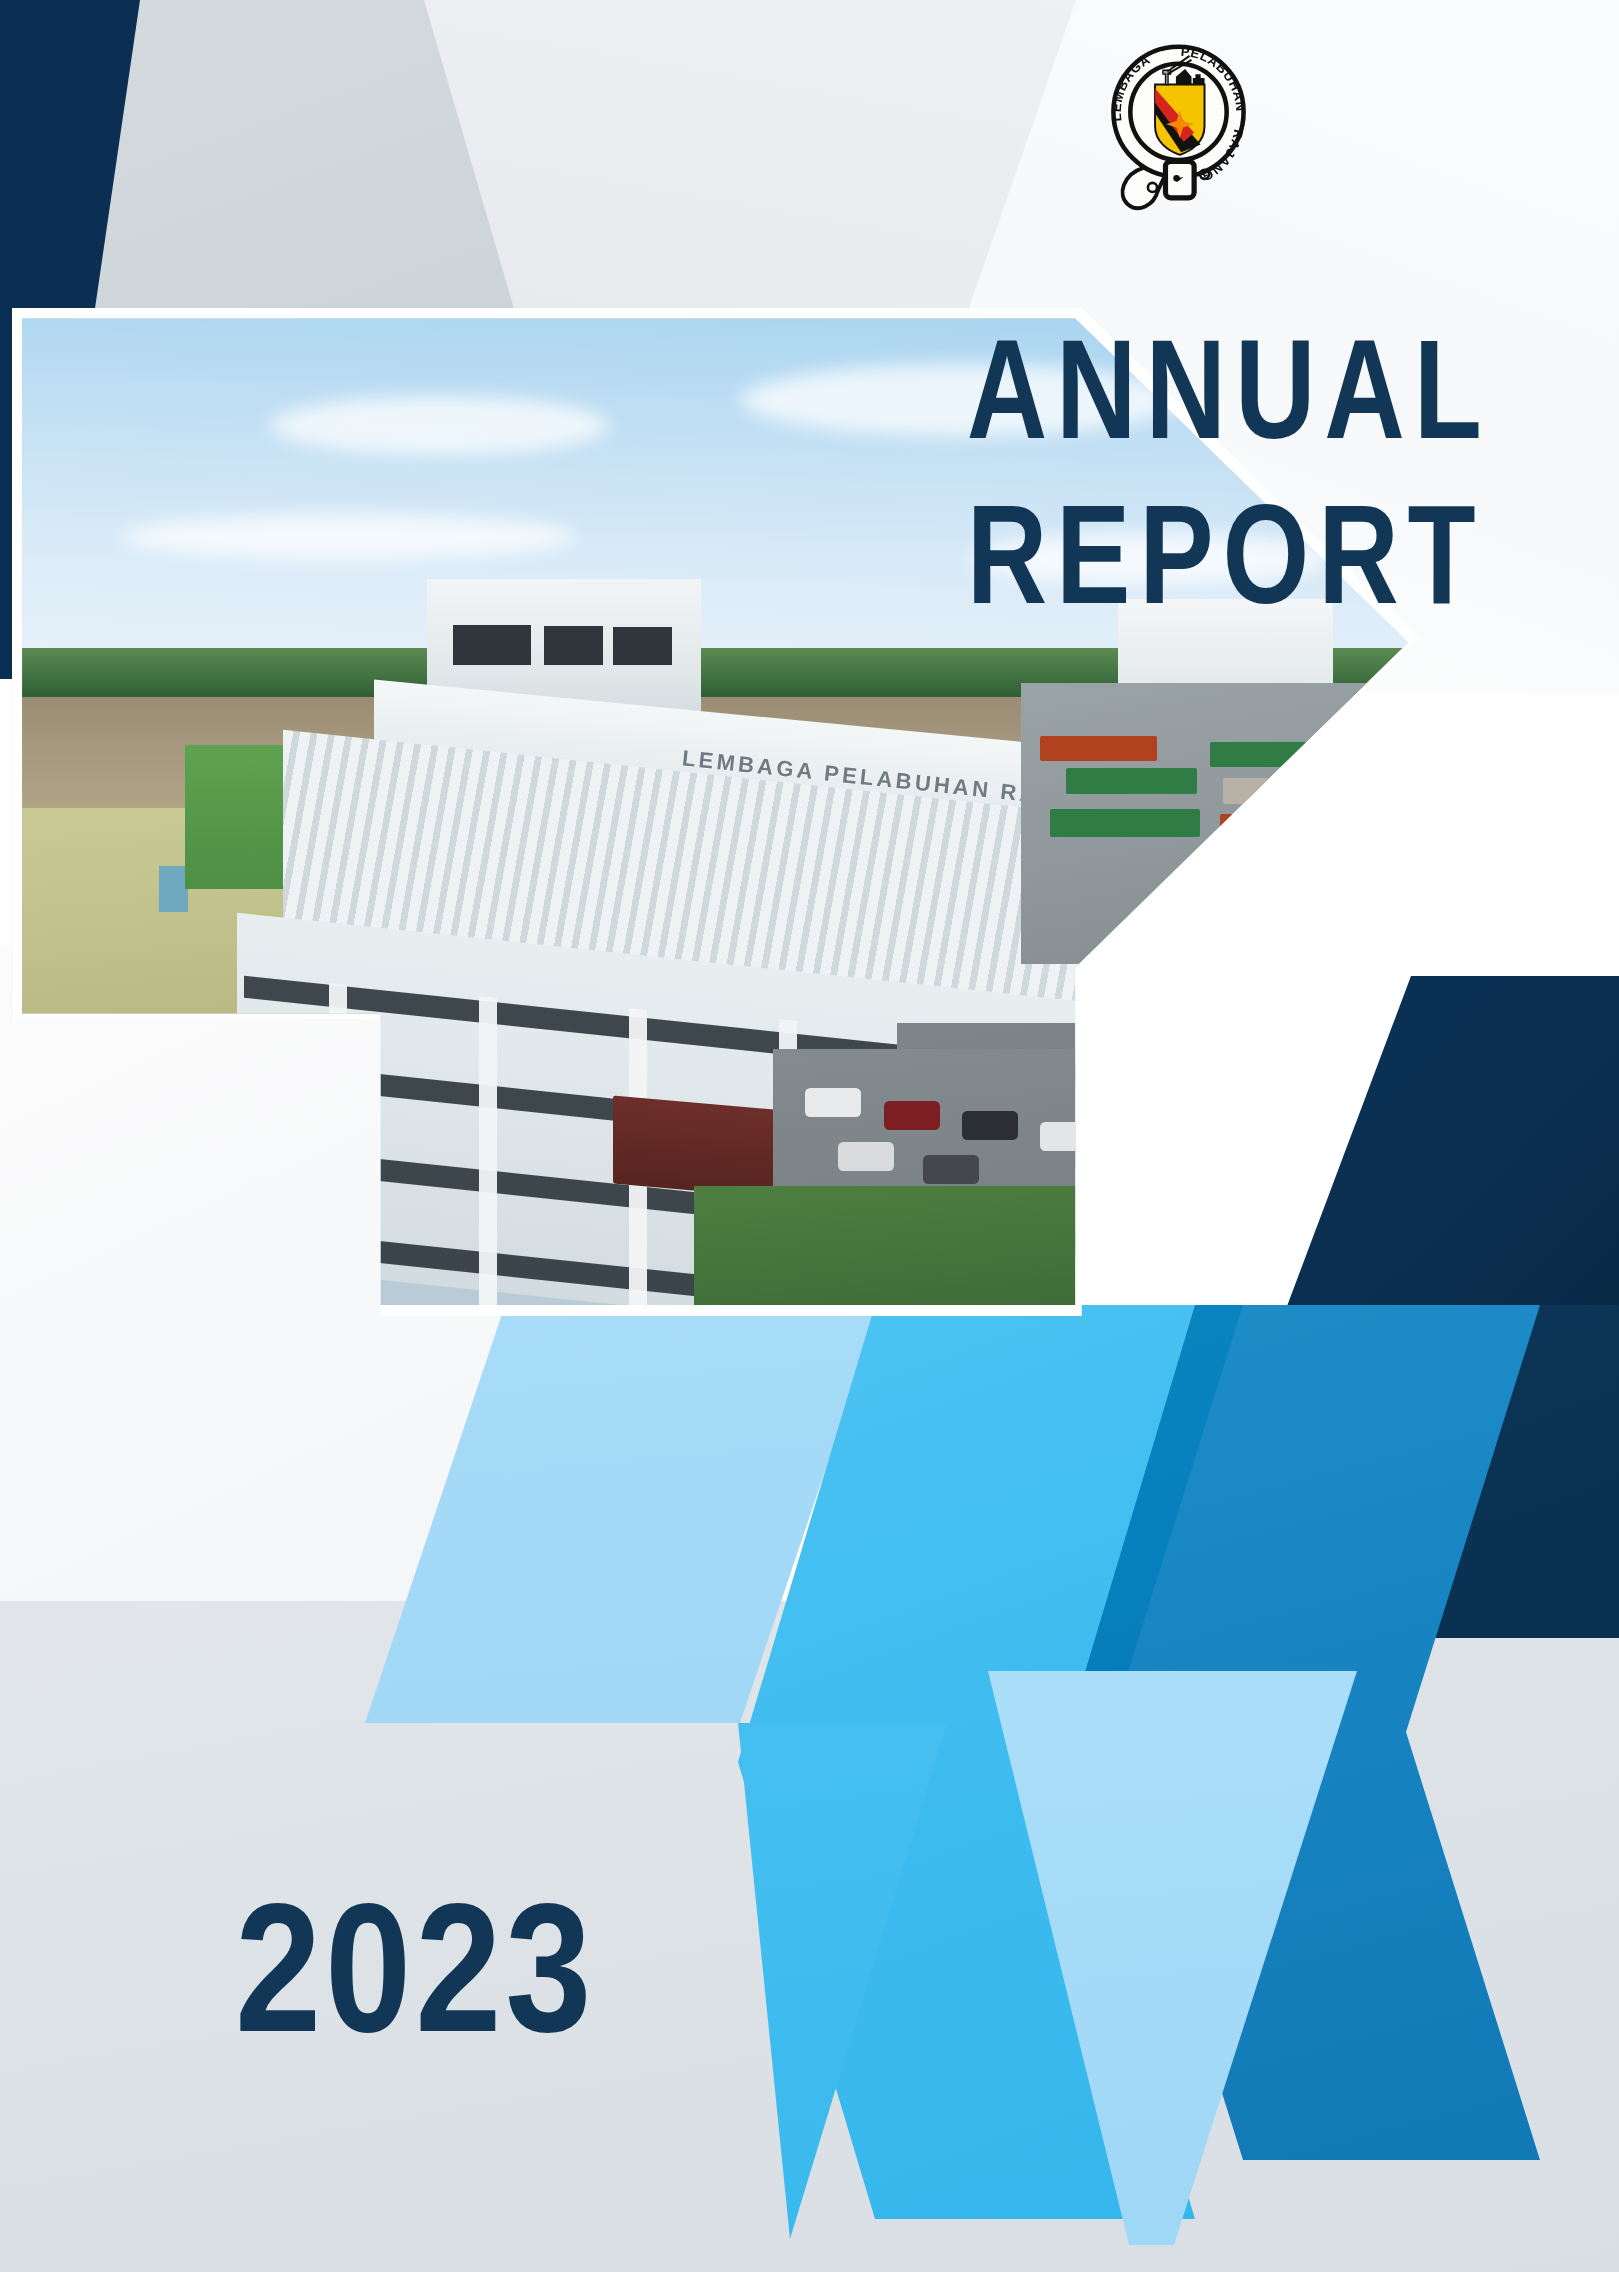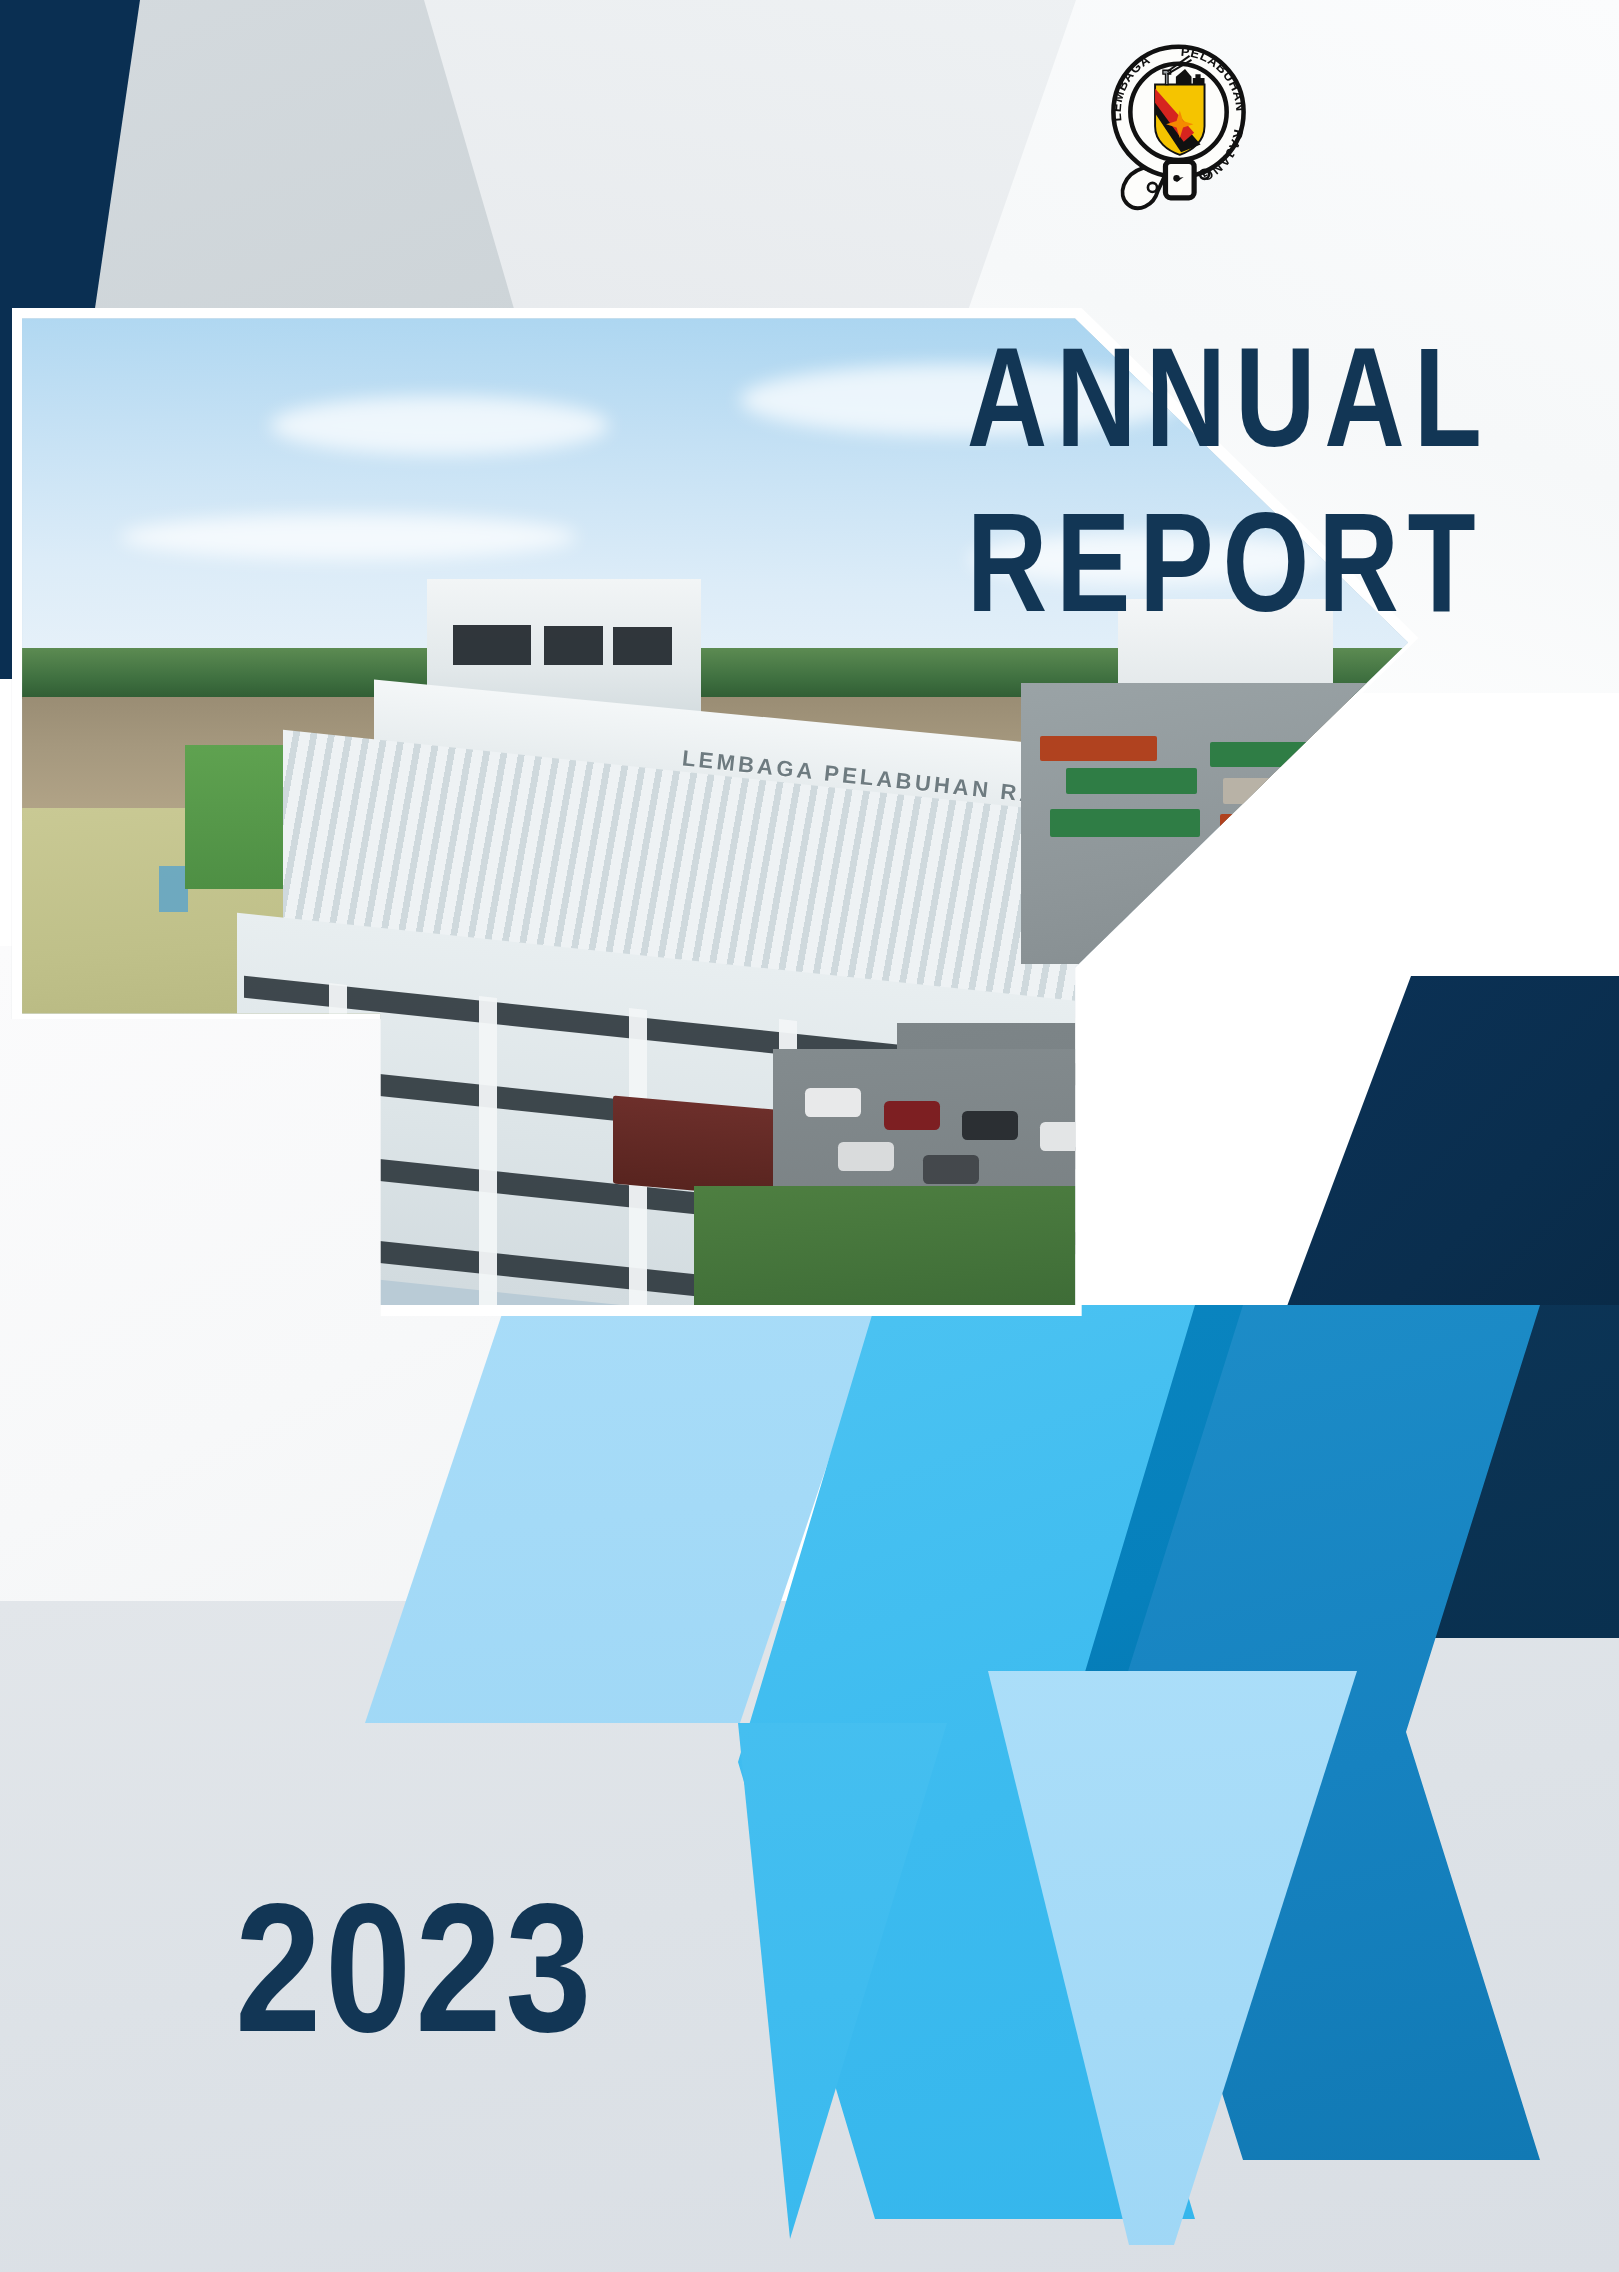--- a/index.html
+++ b/index.html
@@ -247,21 +247,21 @@
   
   .logo {
     position: absolute;
     left: 1103px; top: 40px;
     width: 151px; height: 175px;
   }
 
   
   .title-block {
     position: absolute;
-    left: 959px; top: 328px;
+    left: 959px; top: 320px;
     width: 516px;
     text-align: center;
     color: #123655;
   }
   .title-line {
     font-family: "Liberation Sans", sans-serif;
     font-weight: bold;
     font-size: 115px;
     line-height: 1.0;
     letter-spacing: 9.1px;

